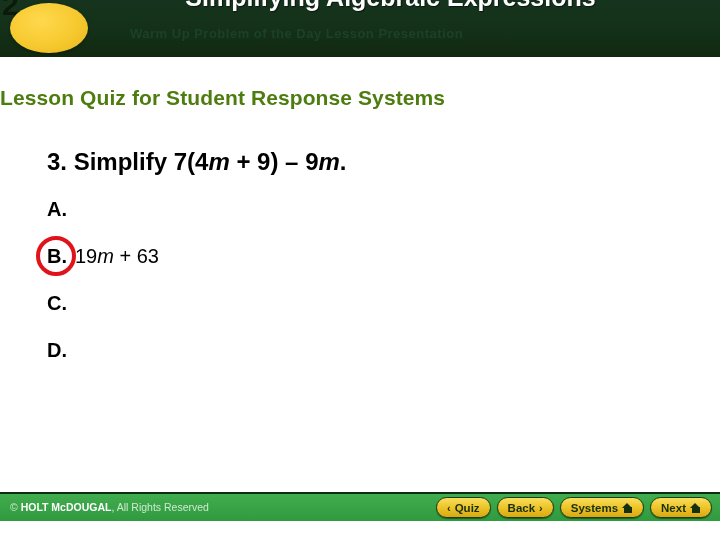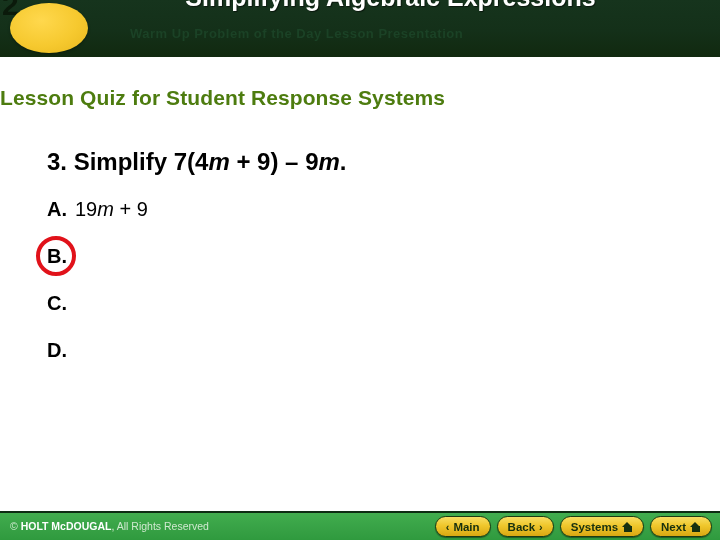--- a/index.html
+++ b/index.html
@@ -143,21 +143,21 @@
     border: 4px solid #e1121a;
     border-radius: 50%;
     z-index: 1;
     pointer-events: none;
   }
 
   
   .footer {
     position: absolute;
     left: 0;
-    top: 511px;
+    top: 492px;
     width: 720px;
     height: 29px;
     background: linear-gradient(180deg, #41ad4e 0%, #36a044 65%, #2f9a3e 100%);
     border-top: 2px solid #0d2c12;
     padding-left: 40px;
   }
   .copyright {
     position: absolute;
     left: 10px;
     top: 7px;
@@ -237,46 +237,46 @@
     <div class="question">
       <span>3.</span>
       <span>Simplify</span>
       <span>7(4</span><span class="var">m</span><span> + 9) – 9</span><span class="var">m</span><span>.</span>
     </div>
 
     <div class="choices">
 
       <div class="choice">
         <span class="choice-label">A.</span>
-        <span class="choice-text"><span>19</span><span class="var">m</span><span> + 9</span></span>
       </div>
 
       <div class="choice">
         <div class="circle-mark"></div>
         <span class="choice-label">B.</span>
+        <span class="choice-text"><span>19</span><span class="var">m</span><span> + 63</span></span>
       </div>
 
       <div class="choice">
         <span class="choice-label">C.</span>
       </div>
 
       <div class="choice">
         <span class="choice-label">D.</span>
       </div>
 
     </div>
   </div>
 
   <div class="footer">
     <div class="copyright"><span>© </span><strong>HOLT McDOUGAL</strong><span>, All Rights Reserved</span></div>
 
     <div class="nav-buttons">
       <div class="nav-btn">
         <span class="chev">‹</span>
-        <span>Main</span>
+        <span>Quiz</span>
       </div>
       <div class="nav-btn">
         <span>Back</span>
         <span class="chev">›</span>
       </div>
       <div class="nav-btn">
         <span>Systems</span>
         <span class="home-glyph"></span>
       </div>
       <div class="nav-btn">

